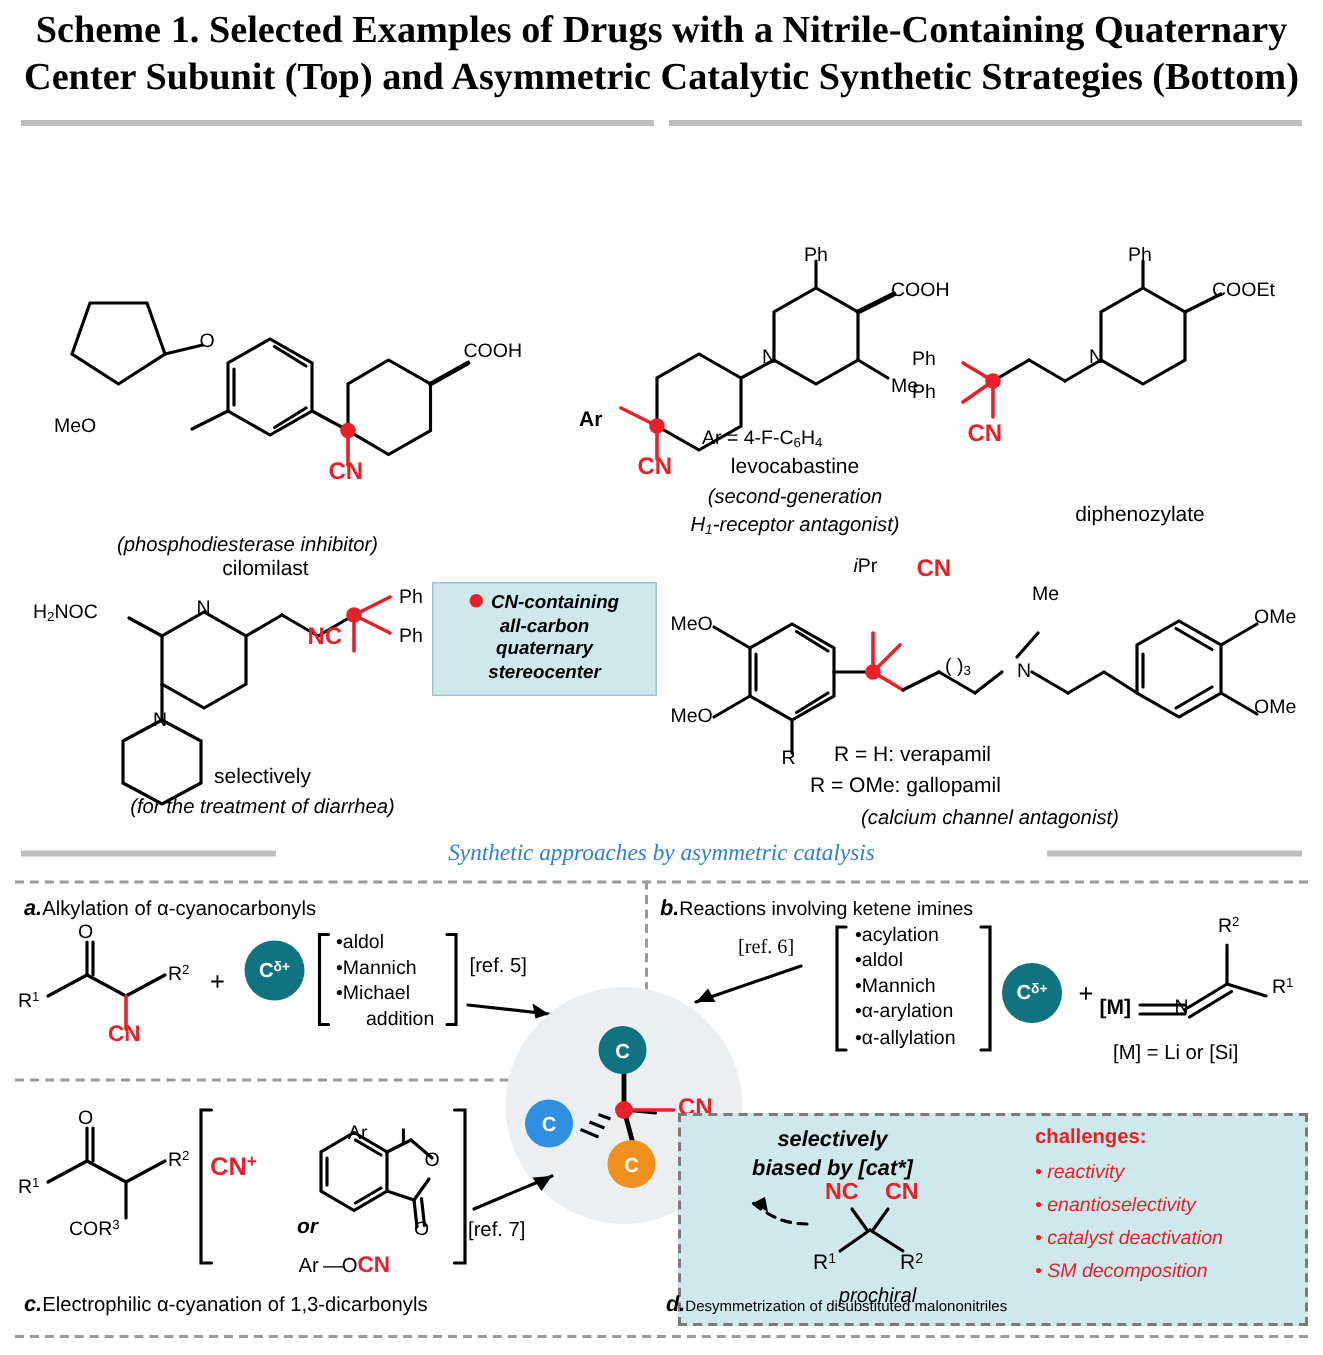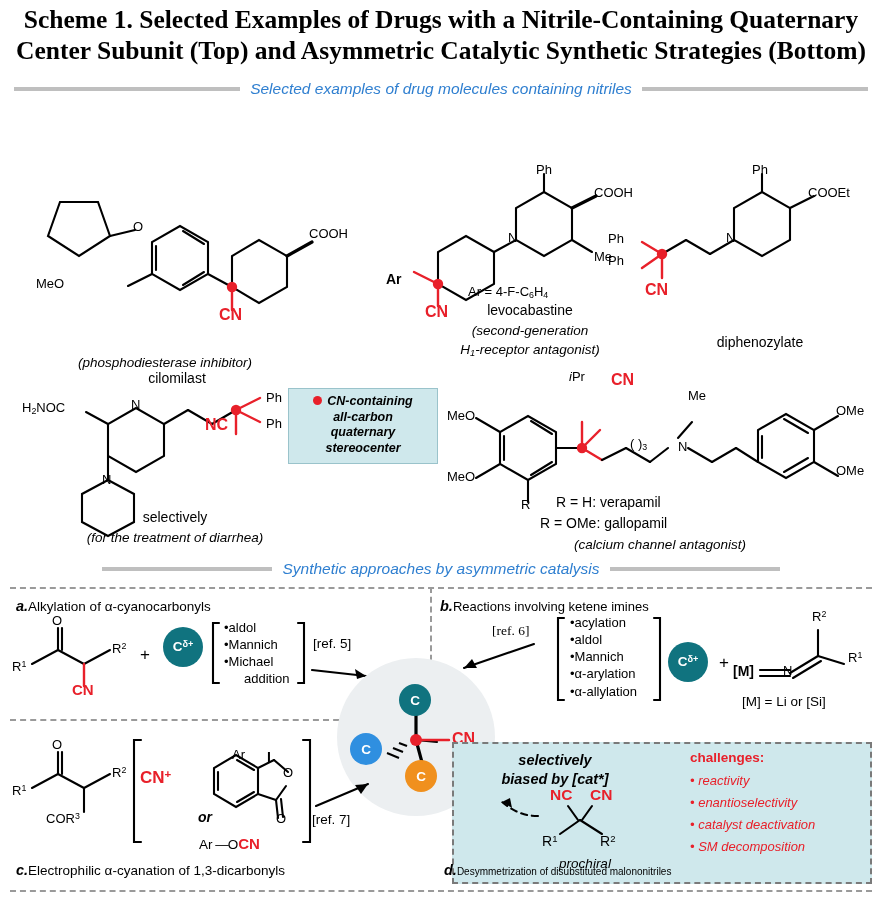--- a/index.html
+++ b/index.html
@@ -44,21 +44,21 @@
     background: #bfbfbf;
   }
   .band .band-label {
     flex: 0 0 auto;
     font-style: italic;
     font-size: 15.5px;
     color: #2f7fd0;
     white-space: nowrap;
   }
   .band.narrow .rule { flex: 0 0 60px; }
-  .band.narrow { justify-content: center; }
+  .band.narrow { justify-content: space-between; font-family: Liberation Serif, serif; }
 
   
   .t {
     position: absolute;
     font-size: 13px;
     white-space: nowrap;
     line-height: 1.12;
   }
   .it { font-style: italic; }
   .bd { font-weight: bold; }
@@ -163,21 +163,20 @@
 </style>
 </head>
 <body>
 
 <div class="page">
 
   <div class="title">Scheme 1. Selected Examples of Drugs with a Nitrile-Containing Quaternary Center Subunit (Top) and Asymmetric Catalytic Synthetic Strategies (Bottom)</div>
 
   <div class="band" style="margin-top:14px;">
     <div class="rule"></div>
-    <div class="band-label">Selected examples of drug molecules containing nitriles</div>
     <div class="rule"></div>
   </div>
 
   <div class="bondwrap" style="left:40px; top:190px;">
     <svg width="310" height="130" viewBox="0 0 310 130">
 
       <polygon class="bk" points="20,12 58,12 70,46 39,66 8,46"></polygon>
 
       <line class="bk" x1="70" y1="46" x2="95" y2="40"></line>
 

